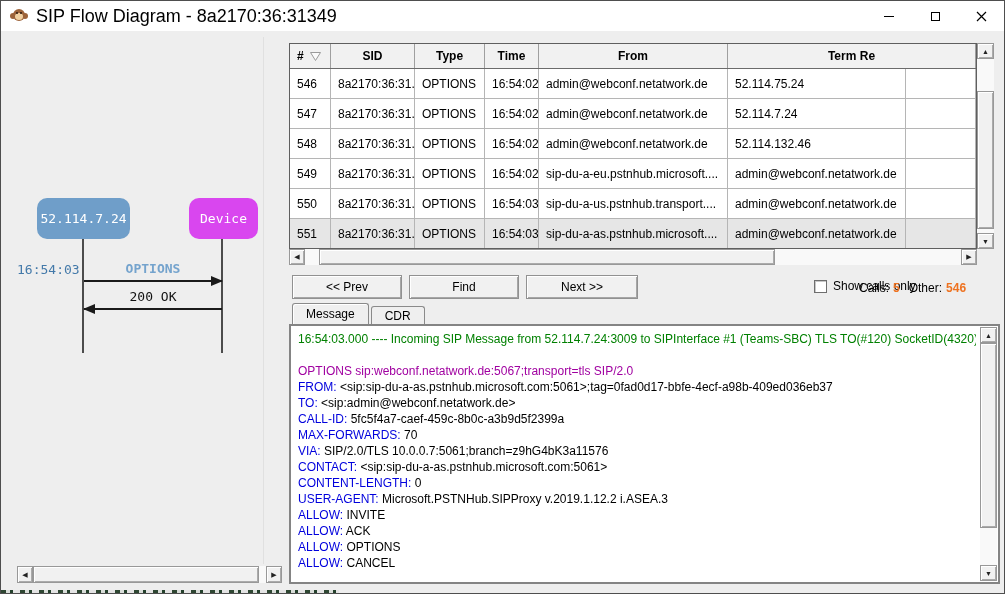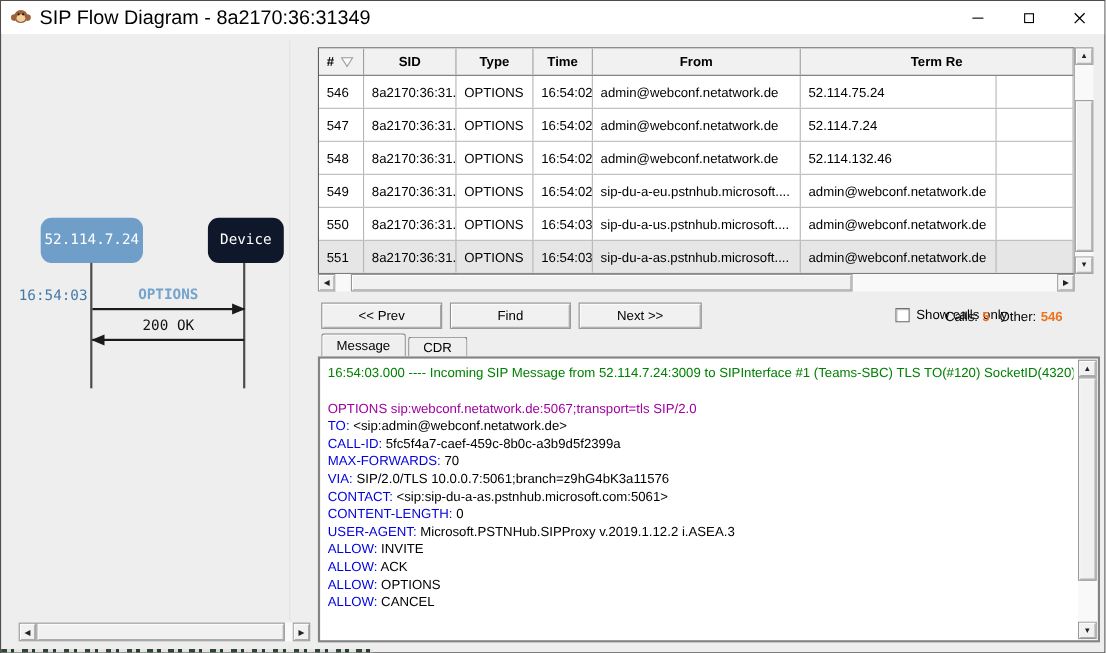--- a/index.html
+++ b/index.html
@@ -20,21 +20,21 @@
   .title-text { margin-left:8px; font-size:18px; }
   .caption-buttons { margin-left:auto; display:flex; height:100%; }
   .cap-btn { width:46px; height:100%; display:flex; align-items:center; justify-content:center; background:transparent; border:none; cursor:default; }
   .min-glyph { width:10px; height:1px; background:#000; }
   .max-glyph { width:9px; height:9px; border:1px solid #000; box-sizing:border-box; }
 
   
   .node { position:absolute; color:#fff; font-family:"DejaVu Sans Mono", monospace; font-size:13px;
           display:flex; align-items:center; justify-content:center; border-radius:10px; }
   .node1 { left:36px; top:197px; width:93px; height:41px; background:#6f9ec9; }
-  .node2 { left:188px; top:197px; width:69px; height:41px; background:#0f172a; }
+  .node2 { left:188px; top:197px; width:69px; height:41px; background:#d946ef; }
   .lifeline { position:absolute; top:238px; width:2px; height:114px; background:#4c4c4c; }
   .ll1 { left:81px; } .ll2 { left:220px; }
   .diag-ts { position:absolute; left:16px; top:261px; font-family:"DejaVu Sans Mono", monospace; font-size:13px; color:#4379a9; }
   .msg-label { position:absolute; left:84px; width:136px; text-align:center; font-family:"DejaVu Sans Mono", monospace; font-size:13px; }
   .lbl-options { top:260px; color:#74a3cd; font-weight:bold; }
   .lbl-ok { top:288px; color:#111; }
   .arrow { position:absolute; left:83px; width:138px; height:2px; background:#1a1a1a; }
   .arr1 { top:279px; } .arr2 { top:307px; }
   .ahead { position:absolute; width:0; height:0; border-top:5px solid transparent; border-bottom:5px solid transparent; top:-4px; }
   .ahead.right { right:-1px; border-left:12px solid #1a1a1a; }
@@ -222,21 +222,21 @@
           <div class="tcell c3">16:54:02</div>
           <div class="tcell c4">sip-du-a-eu.pstnhub.microsoft....</div>
           <div class="tcell c5">admin@webconf.netatwork.de</div>
           <div class="tcell c6"></div>
         </div>
         <div class="trow">
           <div class="tcell c0">550</div>
           <div class="tcell c1">8a2170:36:31...</div>
           <div class="tcell c2">OPTIONS</div>
           <div class="tcell c3">16:54:03</div>
-          <div class="tcell c4">sip-du-a-us.pstnhub.microsoft....</div>
+          <div class="tcell c4">sip-du-a-us.pstnhub.transport....</div>
           <div class="tcell c5">admin@webconf.netatwork.de</div>
           <div class="tcell c6"></div>
         </div>
         <div class="trow selected">
           <div class="tcell c0">551</div>
           <div class="tcell c1">8a2170:36:31...</div>
           <div class="tcell c2">OPTIONS</div>
           <div class="tcell c3">16:54:03</div>
           <div class="tcell c4">sip-du-a-as.pstnhub.microsoft....</div>
           <div class="tcell c5">admin@webconf.netatwork.de</div>
@@ -280,20 +280,21 @@
     <div class="tab active">Message</div>
     <div class="tab">CDR</div>
   </div>
 
   <div class="msgpanel">
     <div class="sip-text">
       <div class="sip-line tsline">16:54:03.000  ---- Incoming SIP Message from 52.114.7.24:3009 to SIPInterface #1 (Teams-SBC) TLS TO(#120) SocketID(4320) ----</div>
       <div class="sip-line">&nbsp;</div>
       <div class="sip-line reqline">OPTIONS sip:webconf.netatwork.de:5067;transport=tls SIP/2.0</div>
       <div>
+          <div class="sip-line"><span class="hname">FROM:</span><span class="hval"> &lt;sip:sip-du-a-as.pstnhub.microsoft.com:5061&gt;;tag=0fad0d17-bbfe-4ecf-a98b-409ed036eb37</span></div>
           <div class="sip-line"><span class="hname">TO:</span><span class="hval"> &lt;sip:admin@webconf.netatwork.de&gt;</span></div>
           <div class="sip-line"><span class="hname">CALL-ID:</span><span class="hval"> 5fc5f4a7-caef-459c-8b0c-a3b9d5f2399a</span></div>
           <div class="sip-line"><span class="hname">MAX-FORWARDS:</span><span class="hval"> 70</span></div>
           <div class="sip-line"><span class="hname">VIA:</span><span class="hval"> SIP/2.0/TLS 10.0.0.7:5061;branch=z9hG4bK3a11576</span></div>
           <div class="sip-line"><span class="hname">CONTACT:</span><span class="hval"> &lt;sip:sip-du-a-as.pstnhub.microsoft.com:5061&gt;</span></div>
           <div class="sip-line"><span class="hname">CONTENT-LENGTH:</span><span class="hval"> 0</span></div>
           <div class="sip-line"><span class="hname">USER-AGENT:</span><span class="hval"> Microsoft.PSTNHub.SIPProxy v.2019.1.12.2 i.ASEA.3</span></div>
           <div class="sip-line"><span class="hname">ALLOW:</span><span class="hval"> INVITE</span></div>
           <div class="sip-line"><span class="hname">ALLOW:</span><span class="hval"> ACK</span></div>
           <div class="sip-line"><span class="hname">ALLOW:</span><span class="hval"> OPTIONS</span></div>

